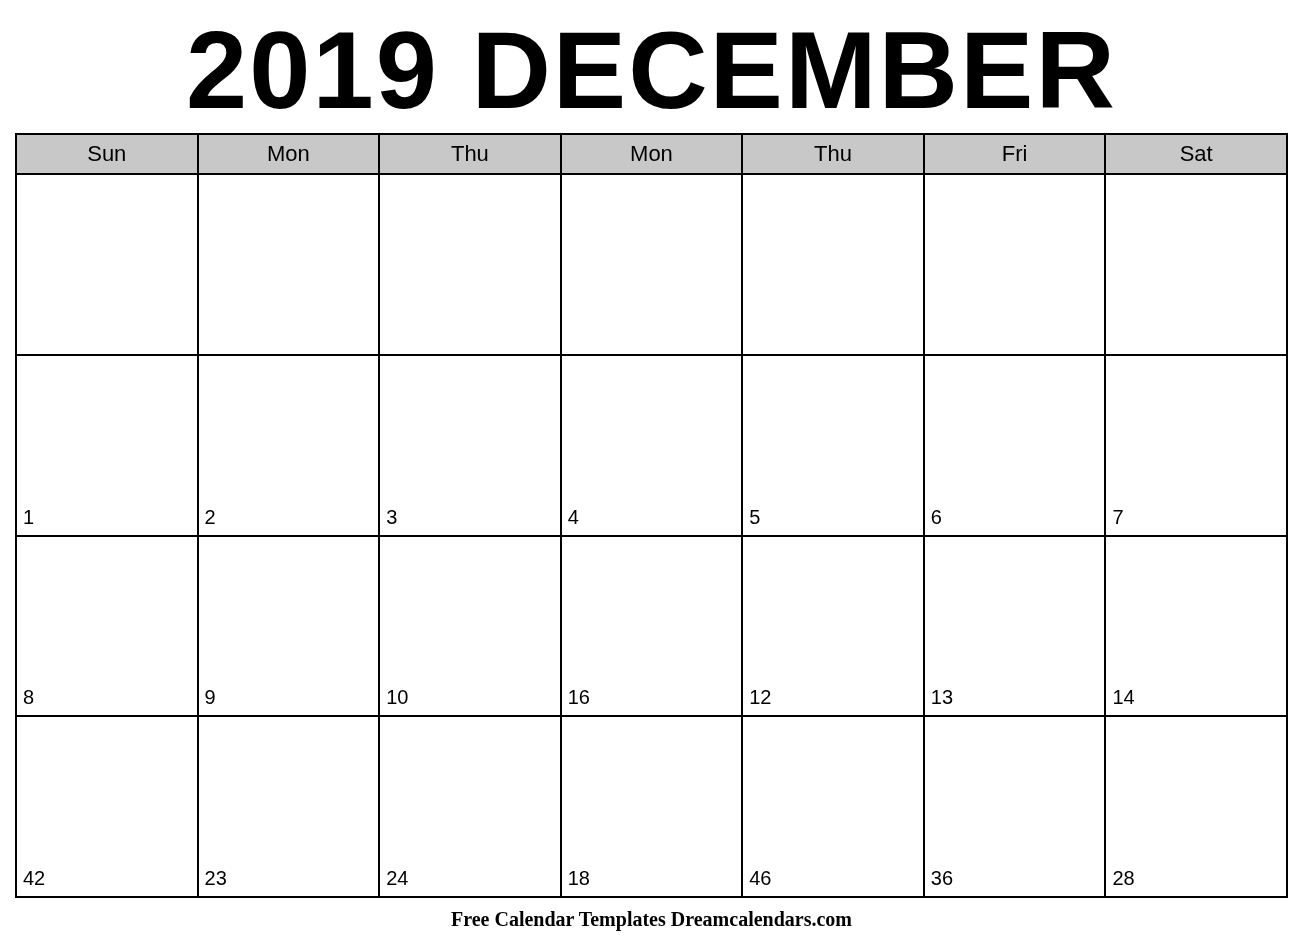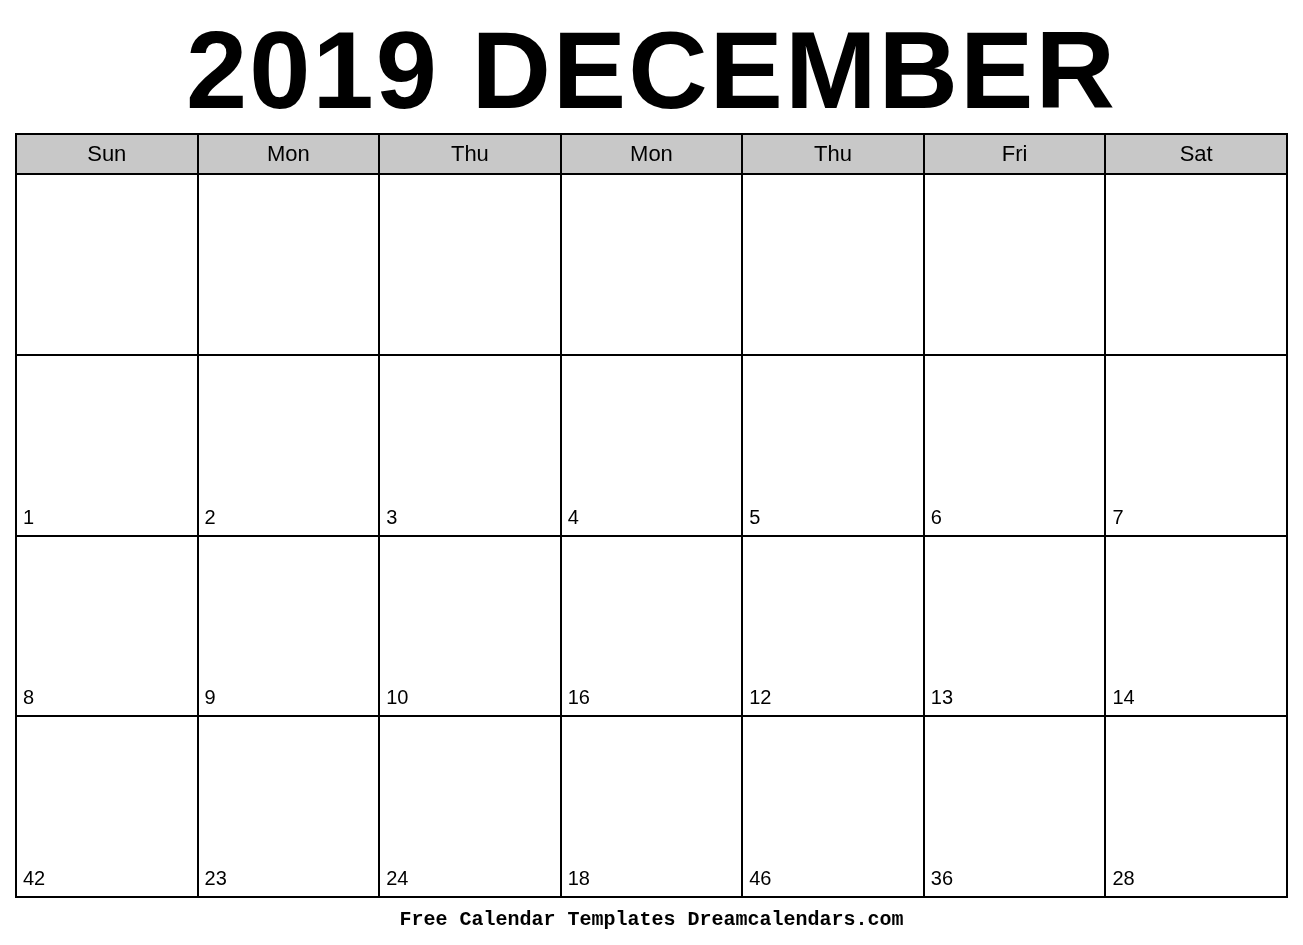--- a/index.html
+++ b/index.html
@@ -67,21 +67,21 @@
     .calendar-grid td.other-month {
       color: #aaa;
     }
 
     .footer {
       text-align: center;
       font-size: 20px;
       font-weight: bold;
       padding: 10px 0 4px 0;
       color: #000;
-      font-family: Liberation Mono, monospace;
+      font-family: Liberation Serif, serif;
     }
   </style>
 </head>
 <body>
 
 <div class="calendar-wrapper">
   <div class="calendar-title">2019 DECEMBER</div>
   <table class="calendar-grid">
     <thead>
       <tr>

